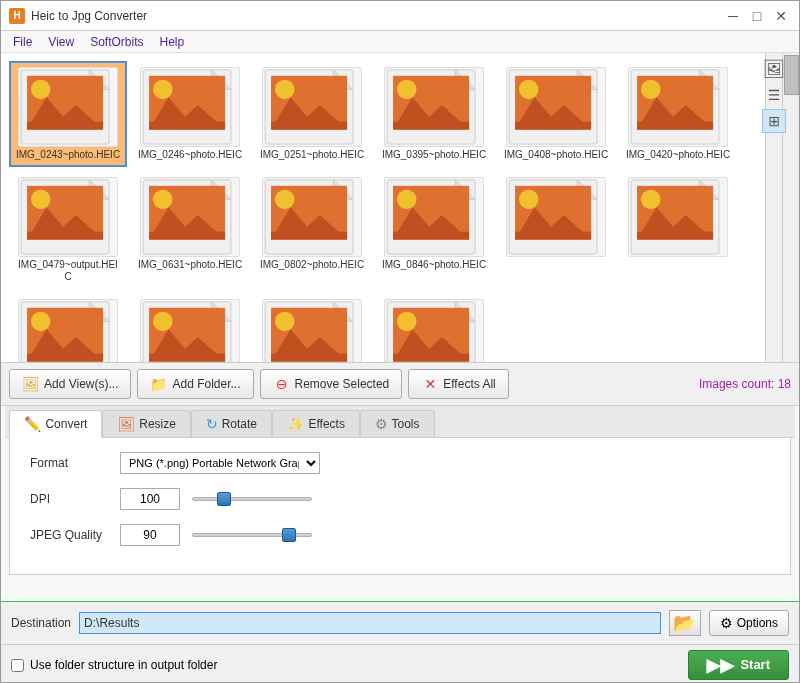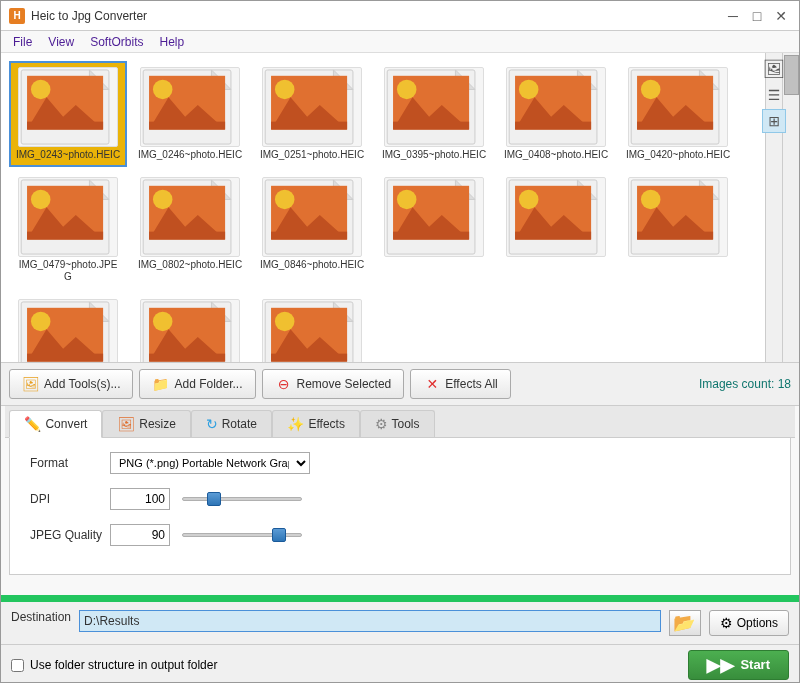--- a/index.html
+++ b/index.html
@@ -103,21 +103,21 @@
       padding-right: 30px;
     }
     .file-item {
       display: flex;
       flex-direction: column;
       align-items: center;
       cursor: pointer;
       padding: 4px;
       border: 2px solid transparent;
     }
-    .file-item.selected { border-color: #4a90d9; background: #eab308; }
+    .file-item.selected { border-color: #4a90d9; background: #fdba74; }
     .file-thumb {
       width: 100px;
       height: 80px;
       position: relative;
       overflow: hidden;
     }
     .file-thumb svg {
       width: 100%;
       height: 100%;
     }
@@ -171,21 +171,21 @@
       height: 30px;
     }
     .btn-icon {
       width: 18px; height: 18px;
       display: flex; align-items: center; justify-content: center;
       font-size: 14px;
     }
     .images-count {
       margin-left: auto;
       font-size: 12px;
-      color: #0f766e;
+      color: #a21caf;
     }
 
     
     .settings-panel {
       flex: 1;
       background: #f8f8f8;
       overflow: hidden;
     }
 
     
@@ -221,21 +221,21 @@
       padding: 14px 20px;
       background: #fff;
       border: 1px solid #ccc;
       border-top: none;
       margin: 0 4px;
     }
     .setting-row {
       display: flex;
       align-items: center;
       margin-bottom: 14px;
-      gap: 0;
+      gap: 10px;
     }
     .setting-label {
       width: 80px;
       font-size: 12px;
       color: #333;
       text-align: left;
     }
     .setting-control {
       display: flex;
       align-items: center;
@@ -251,21 +251,21 @@
       padding: 1px 4px;
       cursor: pointer;
     }
     .number-input {
       width: 60px;
       height: 22px;
       border: 1px solid #aaa;
       background: white;
       font-size: 12px;
       padding: 1px 4px;
-      text-align: right;
+      text-align: center;
     }
     .slider-track {
       width: 120px;
       height: 4px;
       background: #d0d0d0;
       border: 1px solid #b0b0b0;
       border-radius: 2px;
       position: relative;
       margin-left: 4px;
     }
@@ -276,23 +276,24 @@
       border: 1px solid #1a5a9a;
       border-radius: 2px;
       position: absolute;
       top: -6px;
       cursor: pointer;
     }
 
     
     .destination-bar {
       display: flex;
+      align-items: center;
       padding: 8px 10px;
       background: #f0f0f0;
-      border-top: 7px solid #22c55e;
+      border-top: 1px solid #22c55e;
       gap: 8px;
       position: absolute;
       bottom: 40px;
       left: 0;
       right: 0;
     }
     .dest-label {
       font-size: 12px;
       color: #333;
       white-space: nowrap;
@@ -520,21 +521,40 @@
 
         <rect x="8" y="8" width="78" height="55" fill="#e07030"></rect>
 
         <polygon points="8,63 28,30 45,50 58,38 86,63" fill="#c05020"></polygon>
 
         <circle cx="22" cy="22" r="10" fill="#f0c030"></circle>
 
         <rect x="8" y="55" width="78" height="8" fill="#c05020"></rect>
       </svg>
     </div>
-          <div class="file-name">IMG_0479~photo.JPEG</div>
+          <div class="file-name">IMG_0479~output.HEIC</div>
+        </div>
+        <div class="file-item">
+          <div class="file-thumb thumb-bg">
+      <svg viewBox="0 0 100 80" xmlns="http://www.w3.org/2000/svg">
+
+        <rect x="2" y="2" width="90" height="76" rx="2" ry="2" fill="#f0f0f0" stroke="#ccc" stroke-width="1"></rect>
+
+        <polygon points="72,2 92,22 72,22" fill="#ddd" stroke="#ccc" stroke-width="1"></polygon>
+
+        <rect x="8" y="8" width="78" height="55" fill="#e07030"></rect>
+
+        <polygon points="8,63 28,30 45,50 58,38 86,63" fill="#c05020"></polygon>
+
+        <circle cx="22" cy="22" r="10" fill="#f0c030"></circle>
+
+        <rect x="8" y="55" width="78" height="8" fill="#c05020"></rect>
+      </svg>
+    </div>
+          <div class="file-name">IMG_0631~photo.HEIC</div>
         </div>
         <div class="file-item">
           <div class="file-thumb thumb-bg">
       <svg viewBox="0 0 100 80" xmlns="http://www.w3.org/2000/svg">
 
         <rect x="2" y="2" width="90" height="76" rx="2" ry="2" fill="#f0f0f0" stroke="#ccc" stroke-width="1"></rect>
 
         <polygon points="72,2 92,22 72,22" fill="#ddd" stroke="#ccc" stroke-width="1"></polygon>
 
         <rect x="8" y="8" width="78" height="55" fill="#e07030"></rect>
@@ -683,21 +703,21 @@
     <div style="position:absolute; right:17px; top:0; width:17px; background:#f0f0f0; border-left:1px solid #ccc; height:100%; display:flex; flex-direction:column; align-items:center; padding-top:4px; gap:2px;">
       <button class="view-btn" title="Large Icons" style="font-size:18px;">🖼</button>
       <button class="view-btn" title="List" style="font-size:14px;">☰</button>
       <button class="view-btn active" title="Grid" style="font-size:14px;">⊞</button>
     </div>
   </div>
 
   <div class="bottom-toolbar">
     <button class="toolbar-btn">
       <div class="btn-icon folder-icon">🖼</div>
-      <span>Add Tools(s)...</span>
+      <span>Add View(s)...</span>
     </button>
     <button class="toolbar-btn">
       <div class="btn-icon folder-icon">📁</div>
       <span>Add Folder...</span>
     </button>
     <button class="toolbar-btn">
       <div class="btn-icon red-icon">⊖</div>
       <span>Remove Selected</span>
     </button>
     <button class="toolbar-btn">

